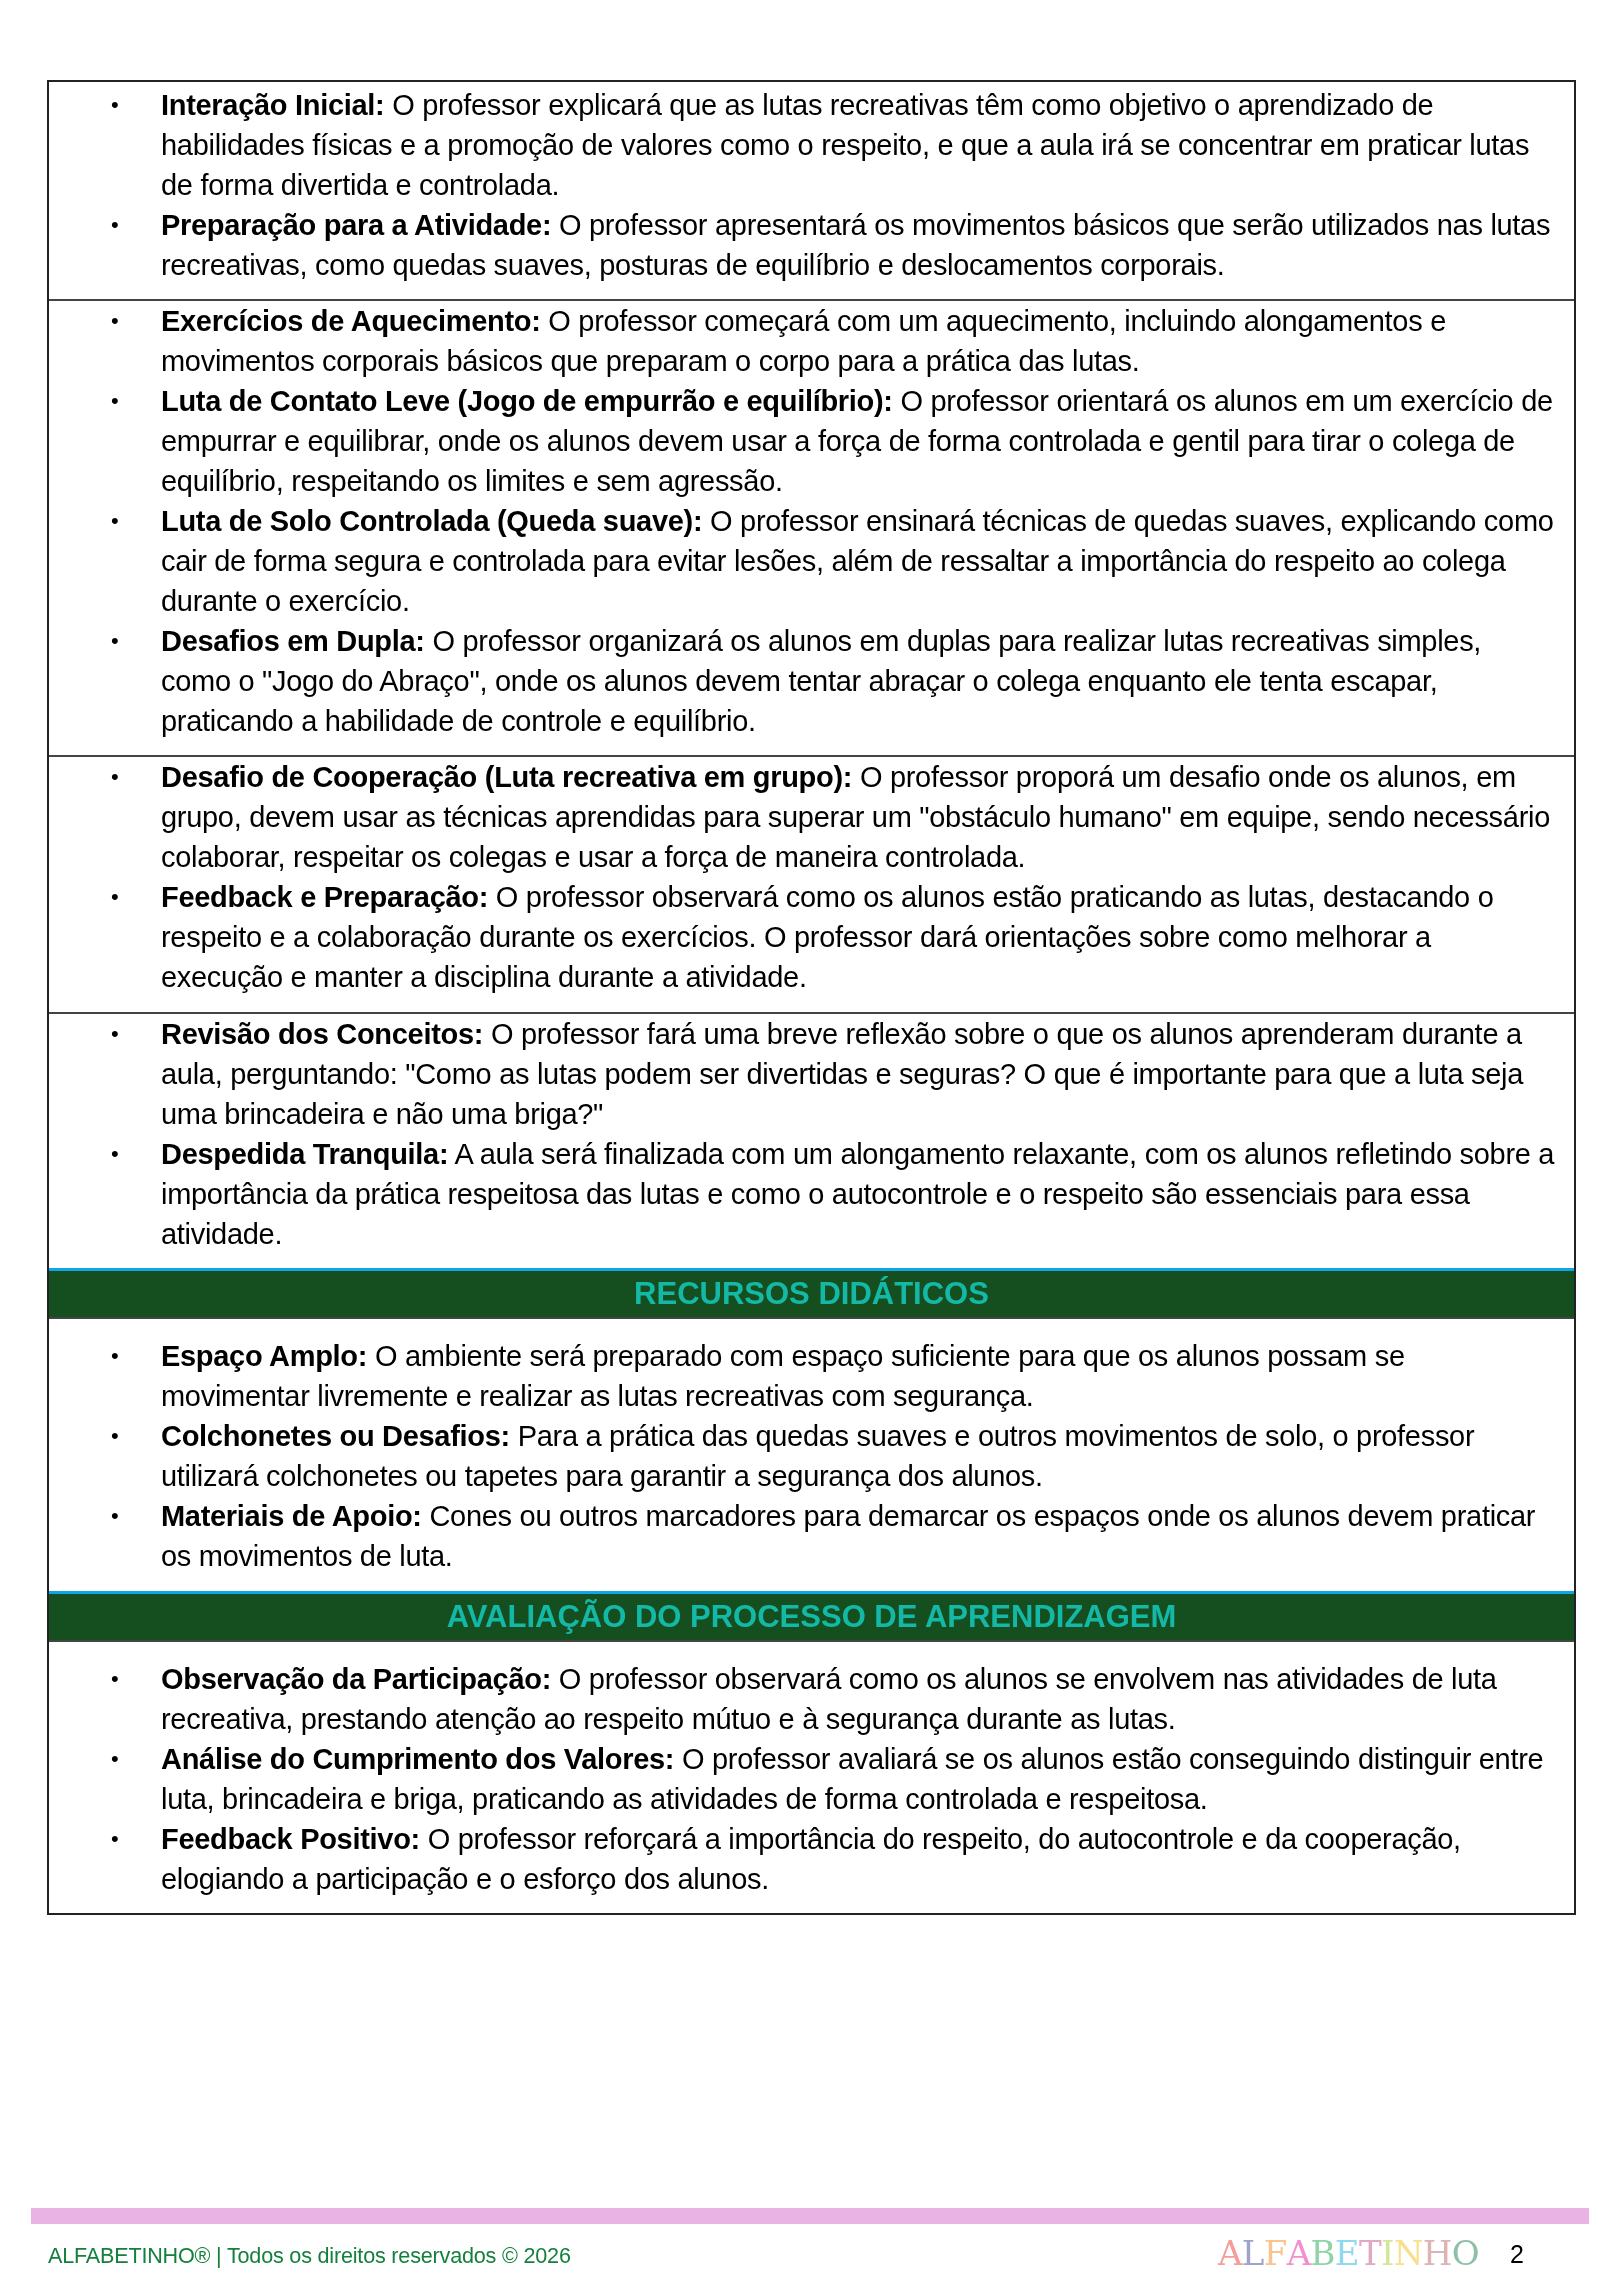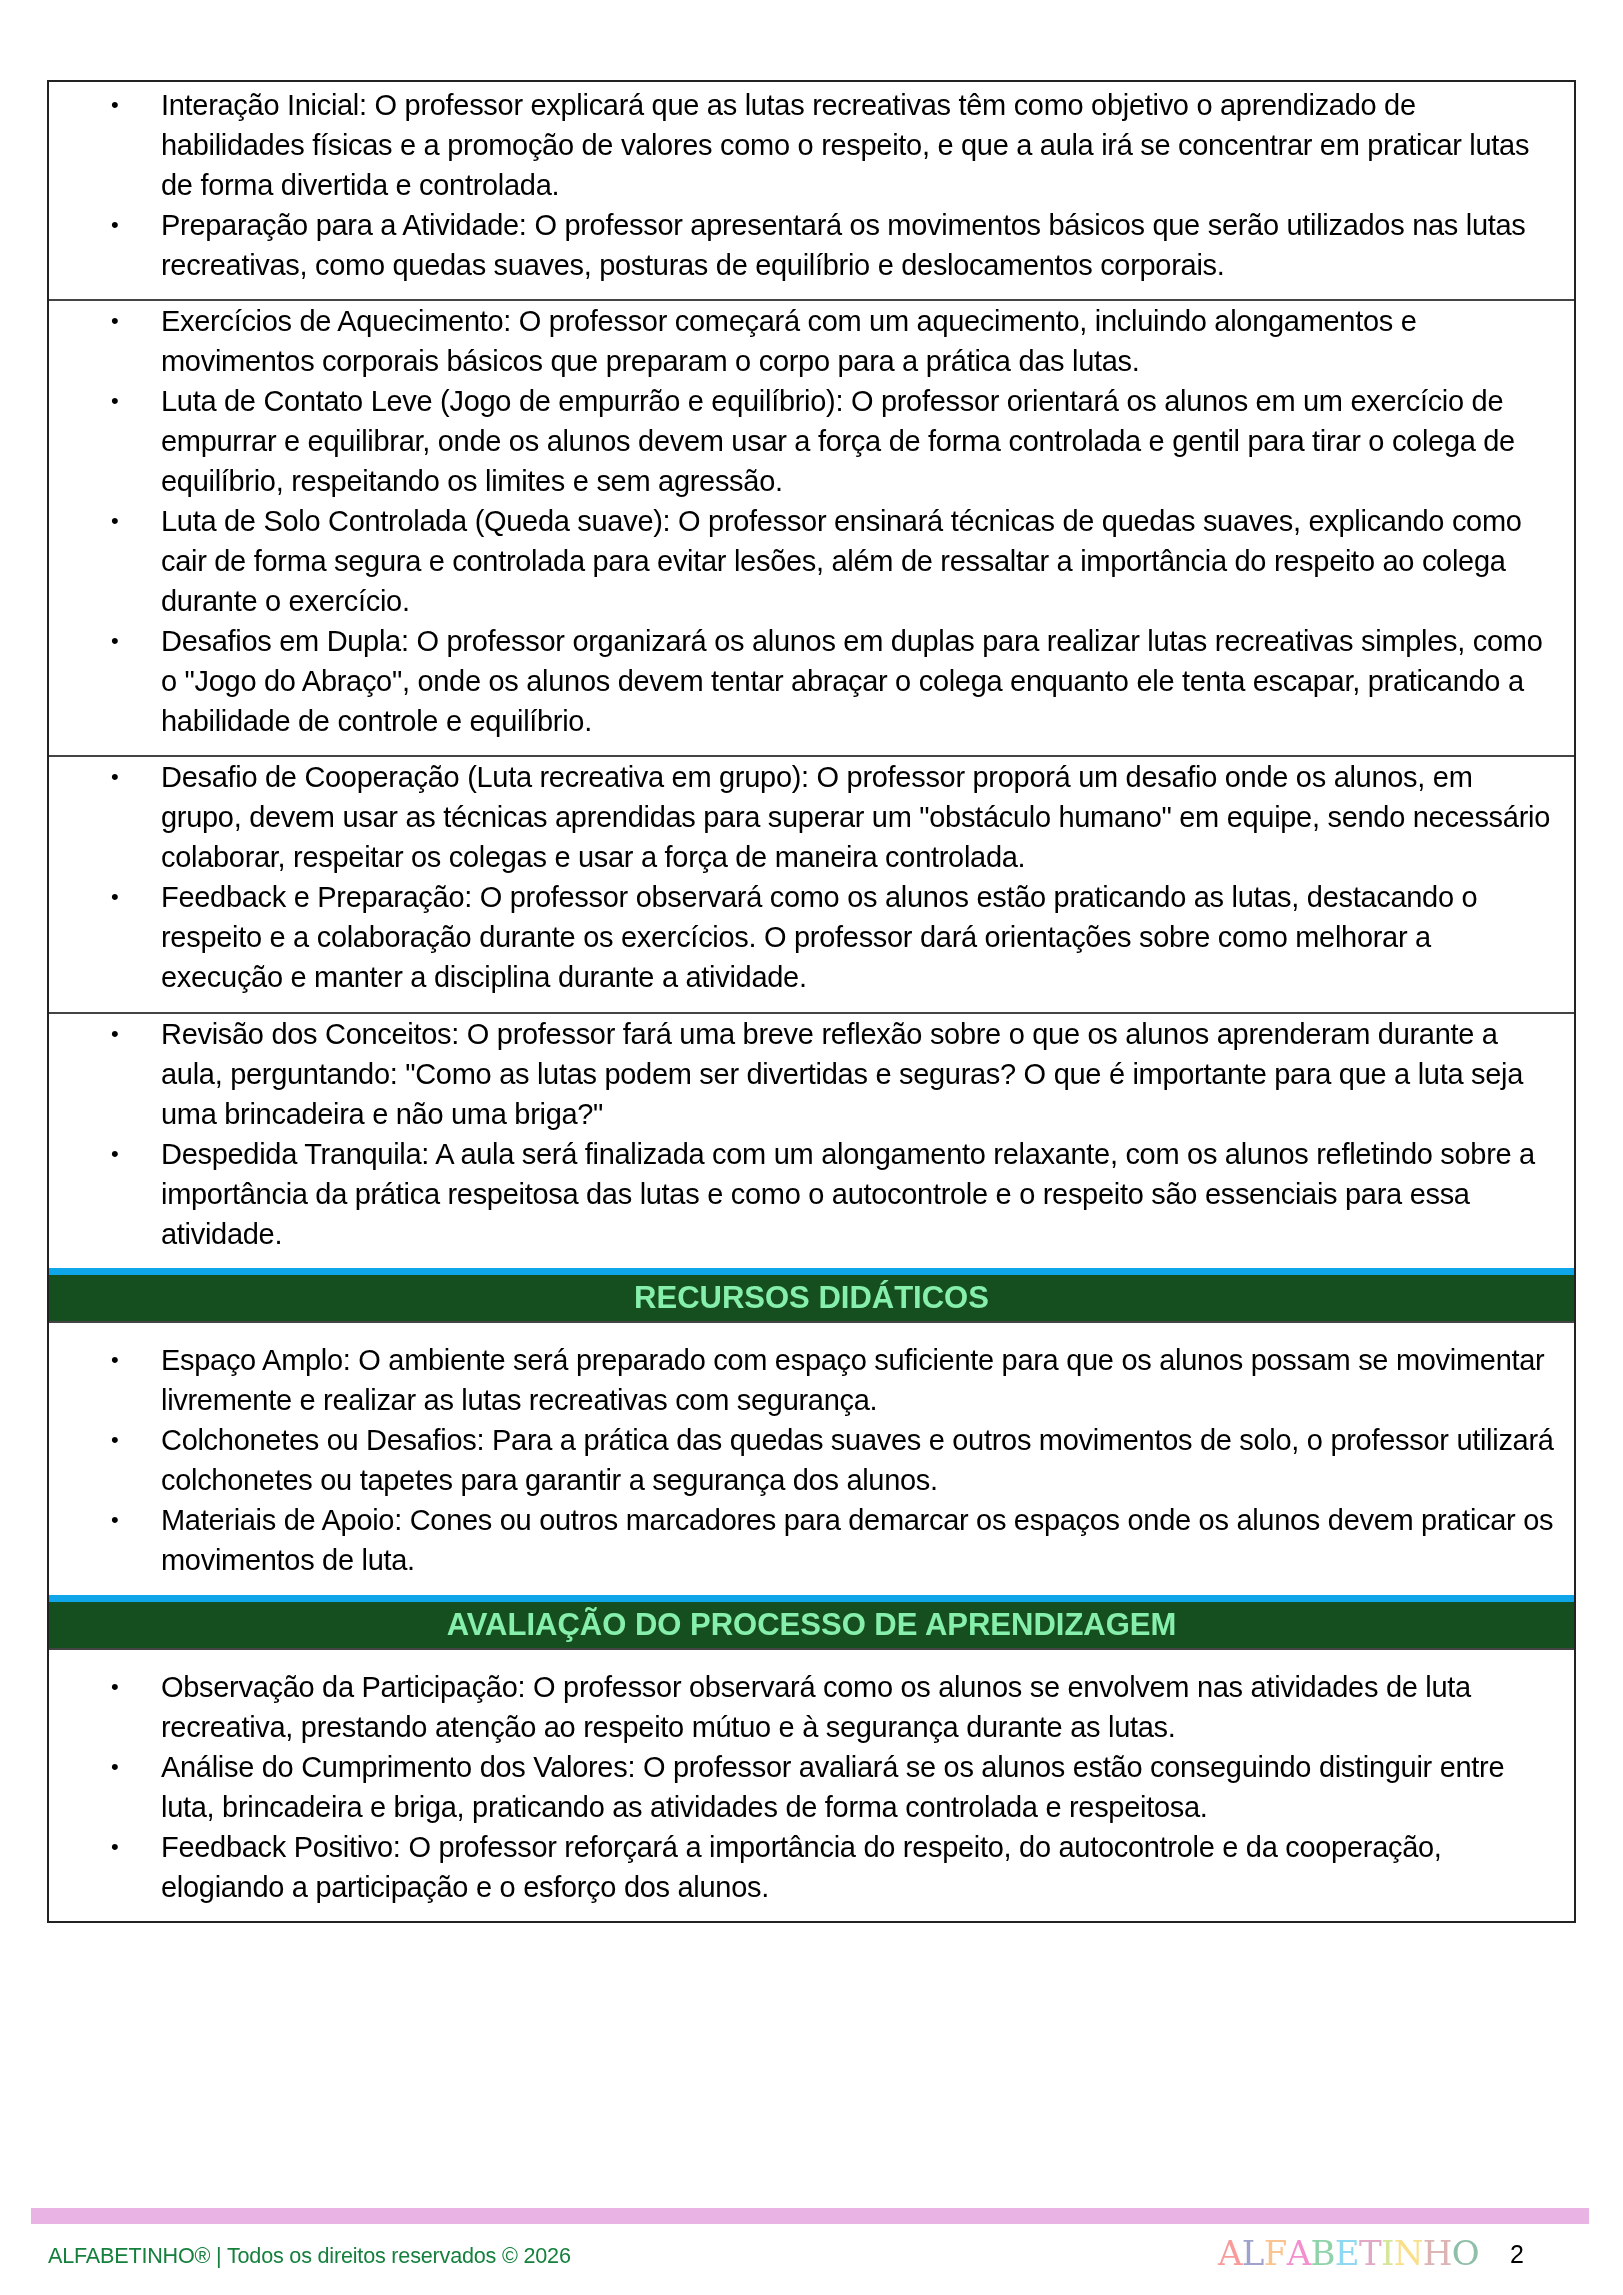--- a/index.html
+++ b/index.html
@@ -18,25 +18,25 @@
     margin: 19.6px 0 14.4px 13px; line-height: 39px; letter-spacing: -0.3px;
   }
   ul.items { list-style: none; margin: 0; padding: 0 0 0 99px; }
   ul.items li {
     position: relative; font-size: 29px; line-height: 40px;
     letter-spacing: -0.3px; padding-right: 6.5px;
   }
   ul.items li .bullet {
     position: absolute; left: -50px; top: 0; font-size: 22px; line-height: 40px;
   }
-  ul.items li b { font-weight: normal; }
+  ul.items li b { font-weight: bold; }
   .green-header {
-    background: #164f1f; color: #86efac; text-align: center;
+    background: #164f1f; color: #14b8a6; text-align: center;
     font-weight: bold; font-size: 31px; line-height: 46px;
-    border-top: 7px solid #0ea5e9; border-bottom: 2px solid #444;
+    border-top: 3px solid #0ea5e9; border-bottom: 2px solid #444;
   }
   .cell.after-header { border-top: none; padding-top: 17px; }
   .footer-bar {
     position: absolute; left: 31px; top: 2208px; width: 1558px; height: 16.4px;
     background: #e9b3e3;
   }
   .footer-text {
     position: absolute; left: 48px; top: 2243px; font-size: 21.6px; color: #15803d;
     letter-spacing: -0.2px;
   }

